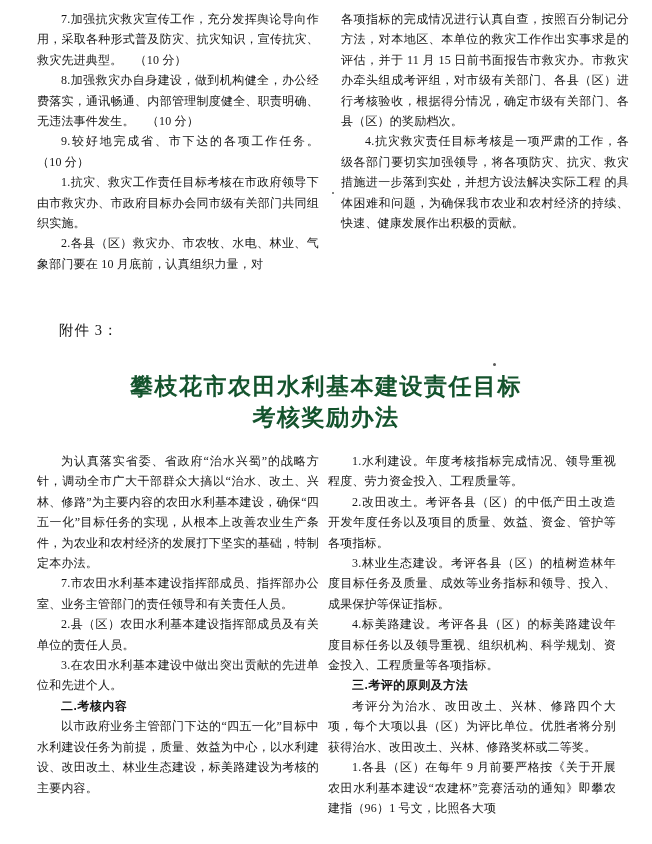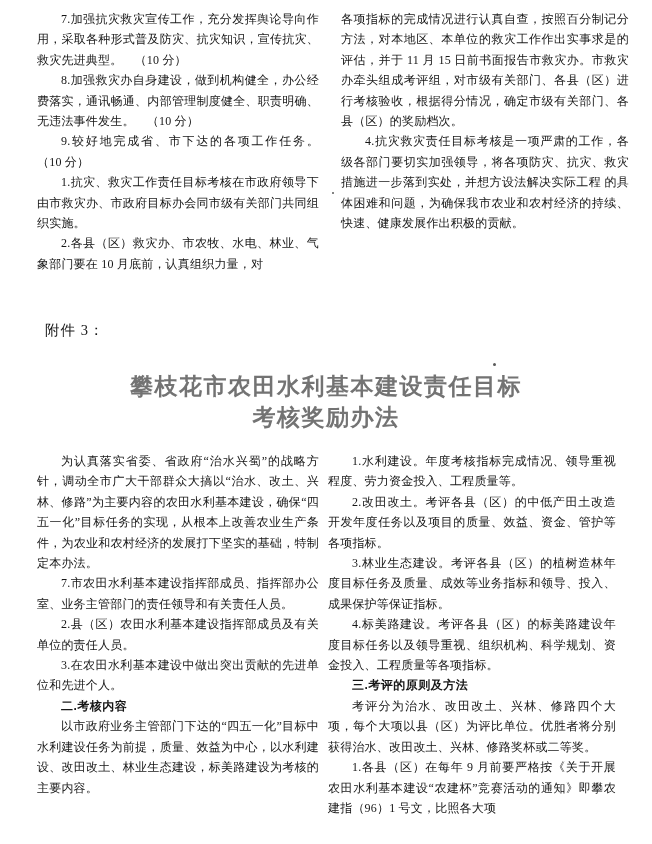--- a/index.html
+++ b/index.html
@@ -32,36 +32,36 @@
     text-indent: 2em;
   }
   .para.no-indent { text-indent: 0; }
   .para.heading {
     font-weight: bold;
     font-family: "Liberation Sans", "DejaVu Sans", sans-serif;
     letter-spacing: 0.5px;
   }
   .attachment {
     position: absolute;
-    left: 45px;
+    left: 59px;
     top: 321px;
     font-size: 14.5px;
     letter-spacing: 1px;
   }
   .doc-title {
     position: absolute;
     left: 0;
     top: 371px;
     width: 652px;
     text-align: center;
     font-weight: bold;
     font-size: 23px;
     line-height: 31px;
     letter-spacing: 1.5px;
-    color: #737373;
+    color: #14532d;
   }
   
   .speck {
     position: absolute;
     background: #5a5a5a;
     border-radius: 50%;
     width: 3px;
     height: 3px;
   }
   .speck-1 { left: 493px; top: 363px; }

